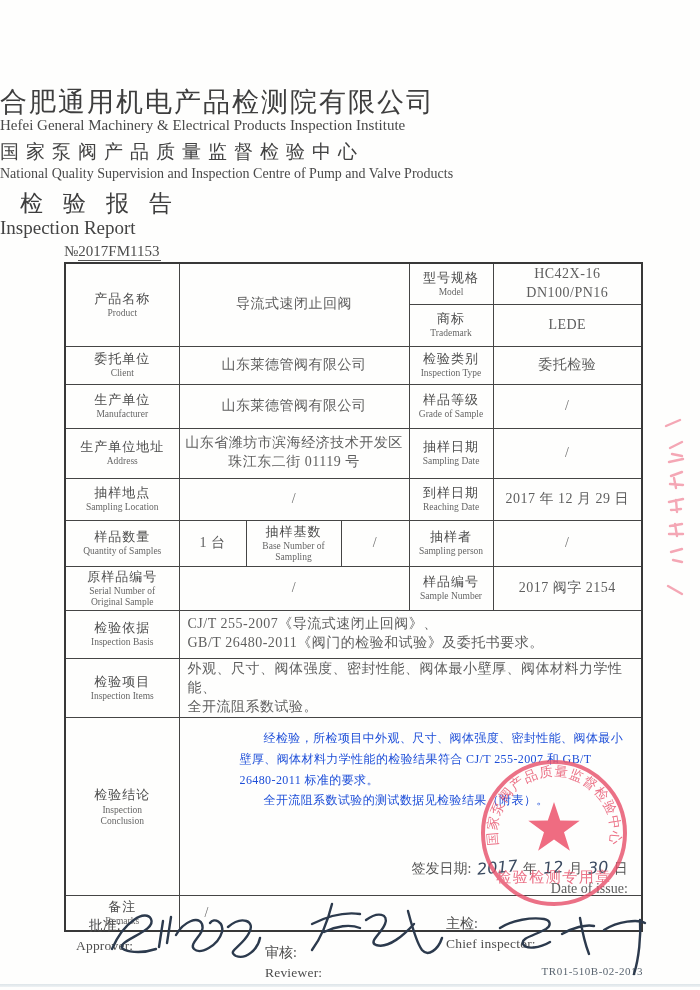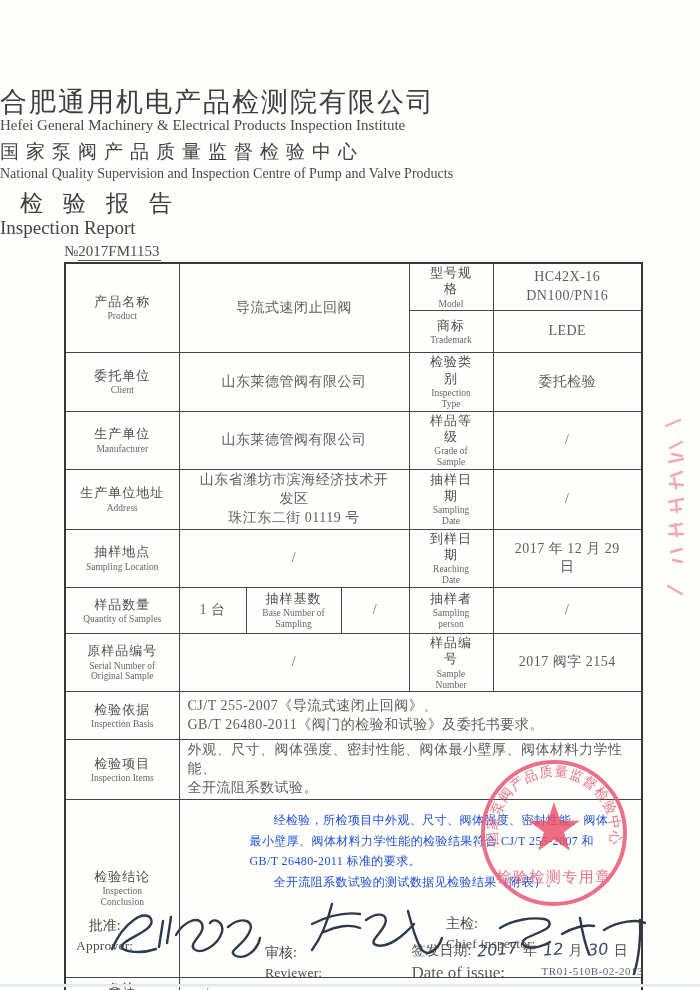--- a/index.html
+++ b/index.html
@@ -23,34 +23,34 @@
   .pages-line{top:243px;right:59px;font-size:14px;color:#4d4d4d;}
   .pages-line .u{border-bottom:1px solid #555;padding:0 1px 1px 1px;}
   
   table.rpt{
     position:absolute;left:64px;top:262px;
     border-collapse:collapse;table-layout:fixed;
     width:577px;background:transparent;
   }
   table.rpt td{
     border:1px solid #454545;
-    padding:1px 14px;vertical-align:middle;text-align:center;
+    padding:1px 4px;vertical-align:middle;text-align:center;
     overflow:hidden;
   }
   table.rpt{border:2px solid #383838;}
   .lc .cn{font-size:13px;letter-spacing:1px;color:#4c4c4c;line-height:1.25;}
   .lc .en{font-size:9.5px;color:#666;line-height:1.15;white-space:pre-line;margin-top:1px;}
   .vc{font-size:14px;color:#5e5e5e;letter-spacing:0.5px;white-space:pre-line;line-height:1.35;}
   .vc.slash{color:#6f6f6f;}
   .leftal{text-align:left !important;padding-left:8px !important;}
   .concl-cell{position:relative;vertical-align:top !important;text-align:left !important;}
   .concl-text{padding:9px 12px 0 8px;font-size:12px;color:#1d4ed8;line-height:1.72;letter-spacing:0.4px;margin-left:48px;}
   .concl-text .para{text-indent:2em;}
   .issue-block{position:absolute;left:232px;top:140px;font-size:14px;color:#555;white-space:nowrap;}
-  .issue-en{font-size:17px;color:#5c5c5c;margin-top:3px;}
+  .issue-en{font-size:14px;color:#5c5c5c;margin-top:3px;text-align:right;}
   .hand{display:inline-block;font-family:"DejaVu Sans",sans-serif;font-style:italic;color:#3a4a60;font-size:16px;transform:rotate(-5deg);margin:0 2px;}
   .remarks-slash{text-align:left !important;padding-left:25px !important;}
   
   .stamp{left:477px;top:756px;width:154px;height:154px;opacity:0.82;z-index:6;pointer-events:none;}
   
   .bleed{left:658px;top:418px;width:40px;height:185px;opacity:0.65;z-index:2;}
   
   .sig-label{font-size:14px;color:#4c4c4c;line-height:1.5;z-index:3;}
   .sig-label .en{font-size:13.5px;color:#4e4e4e;letter-spacing:0.2px;}
   .sig-svg{z-index:4;pointer-events:none;}

